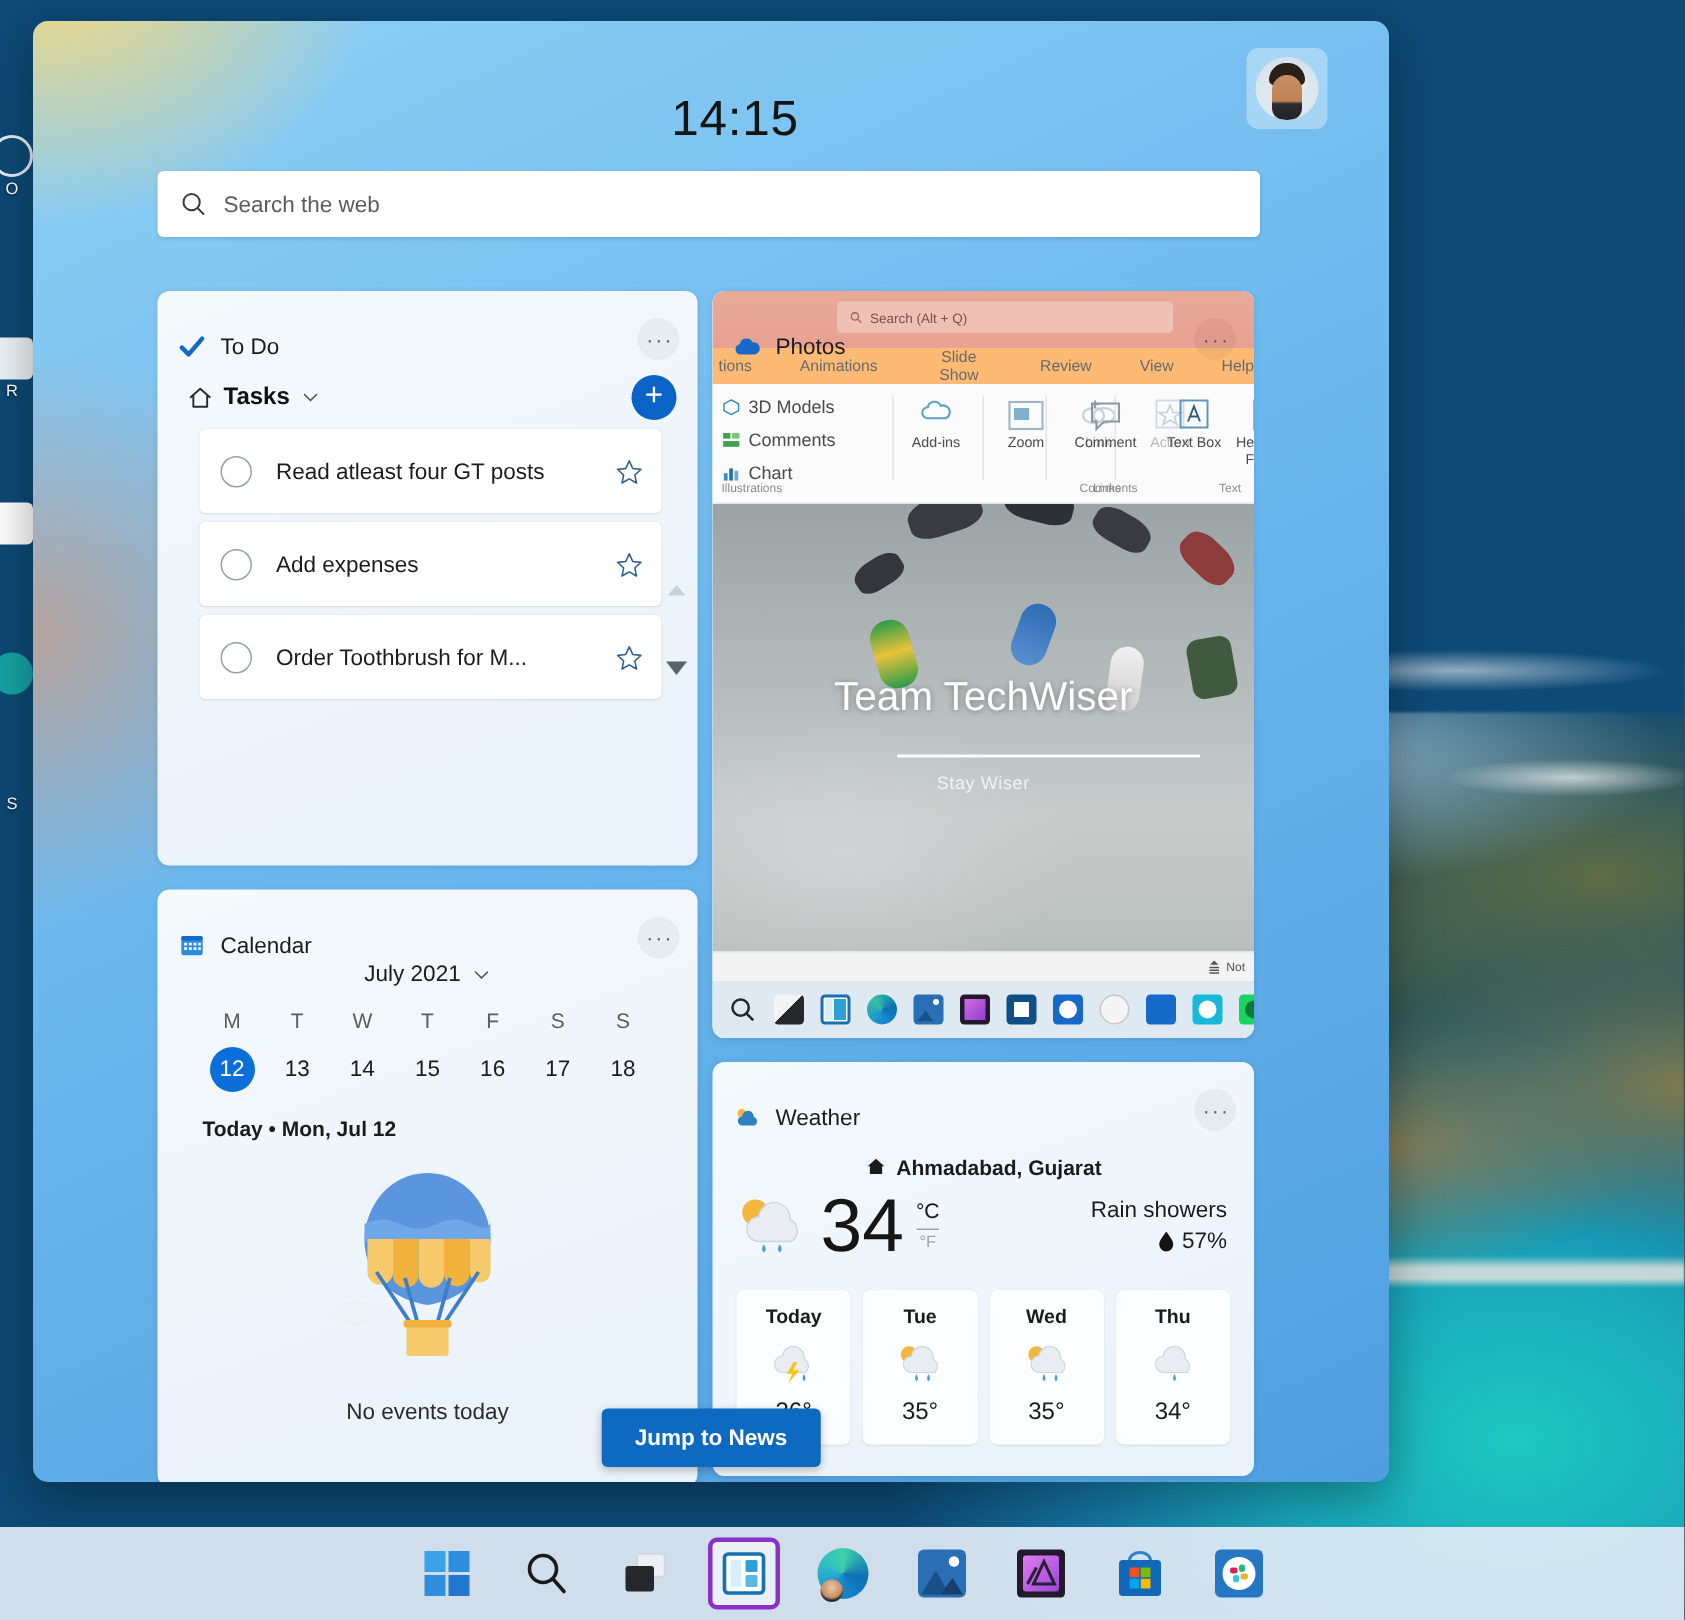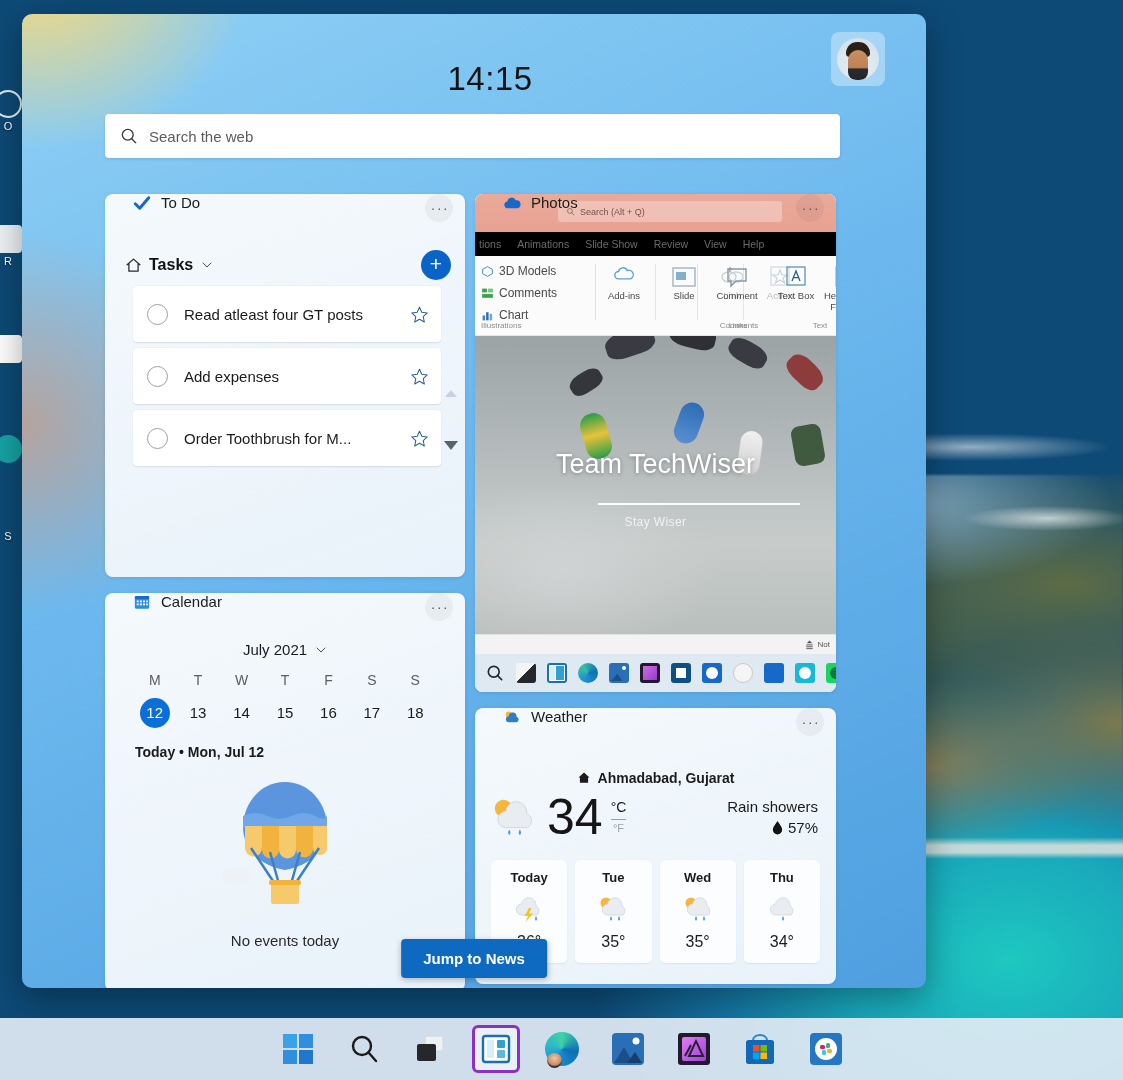--- a/index.html
+++ b/index.html
@@ -112,21 +112,21 @@
   #col-left  { position:absolute; left: 83px;  top: 180px; width: 360px; }
   #col-right { position:absolute; left: 453px; top: 180px; width: 361px; }
 
   .widget {
     background: linear-gradient(160deg, #f4f9fc 0%, #eef5fb 55%, #e9f2fa 100%);
     border-radius: 8px; position: relative; overflow: hidden;
     box-shadow: 0 1px 4px rgba(0,0,0,.10);
     margin-bottom: 16px;
   }
   .w-header {
-    display:flex; align-items:flex-start; height: 46px; padding: 0 12px 0 28px;
+    display:flex; align-items:flex-end; height: 46px; padding: 0 12px 0 14px;
   }
   .w-header .w-icon { width:18px; height:18px; margin-right:10px; flex:none; }
   .w-header .w-title { font-size: 15px; color: #1b1b1b; flex: 1; }
   .w-more {
     width: 28px; height: 28px; border-radius: 50%;
     background: rgba(0,0,0,.045);
     display:flex; align-items:center; justify-content:center;
     color:#5a5a5a; font-size: 14px; letter-spacing: 1.5px; line-height: 0;
     padding-left: 2px;
   }
@@ -200,22 +200,22 @@
   }
   #ppt-searchpill {
     position:absolute; left: 83px; top: 7px; width: 224px; height: 21px;
     background: rgba(255,255,255,.30); border-radius: 3px;
     display:flex; align-items:center; padding-left: 8px;
     font-size: 9px; color: rgba(80,40,35,.75);
   }
   #ppt-searchpill .mag { width:9px; height:9px; margin-right:5px; opacity:.65; }
   #ppt-tabs {
     position:absolute; left:0; right:0; top: 38px; height: 24px;
-    background:#000000; display:flex; align-items:center; gap: 16px; padding-left: 4px;
-    font-size: 10.5px; color:#6a6a6a;
+    background:#fdba74; display:flex; align-items:center; gap: 32px; padding-left: 4px;
+    font-size: 10.5px; color:#6a6a6a;text-align:center;
   }
   #ppt-ribbon {
     position:absolute; left:0; right:0; top: 62px; height: 80px;
     background:#fbfbfb; border-bottom:1px solid #e6e6e6;
   }
   .rb-group { position:absolute; top: 4px; height: 70px; }
   .rb-group .glab {
     position:absolute; bottom:0; left:0; right:0; text-align:center;
     font-size: 8px; color:#8c8c8c;
   }
@@ -537,21 +537,21 @@
               </div>
             </div>
             <div class="rb-sep" style="left:180px"></div>
 
             <div class="rb-group" style="left:188px; width:150px; display:flex; gap:6px;">
               <div class="rb-big" style="margin-top:6px">
                 <svg class="bic" viewBox="0 0 26 22">
                   <rect x="2" y="2" width="22" height="18" fill="none" stroke="#9fb6c4" stroke-width="1.4"></rect>
                   <rect x="5" y="6" width="10" height="8" fill="#7fb0cc"></rect>
                 </svg>
-                <span>Slide</span>
+                <span>Zoom</span>
               </div>
               <div class="rb-big" style="margin-top:6px; color:#b9b9b9">
                 <svg class="bic" viewBox="0 0 26 22">
                   <ellipse cx="10" cy="11" rx="7" ry="5" fill="none" stroke="#c6d3da" stroke-width="1.5"></ellipse>
                   <ellipse cx="17" cy="11" rx="7" ry="5" fill="none" stroke="#c6d3da" stroke-width="1.5"></ellipse>
                 </svg>
                 <span>Link</span>
               </div>
               <div class="rb-big" style="margin-top:6px; color:#b9b9b9">
                 <svg class="bic" viewBox="0 0 26 22">

